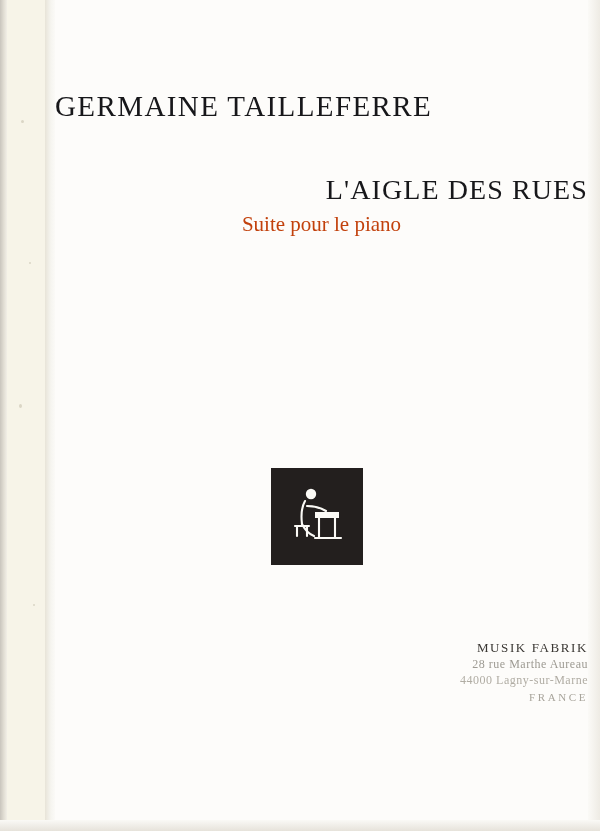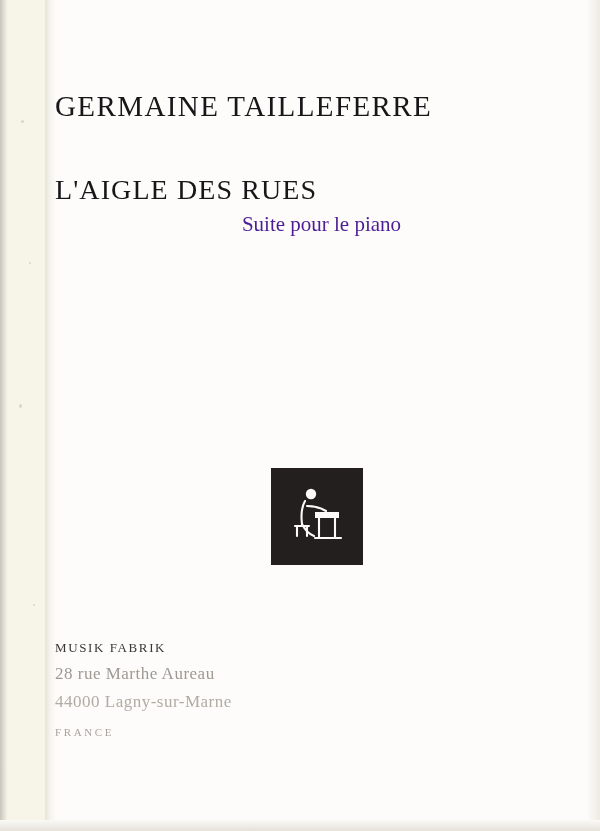--- a/index.html
+++ b/index.html
@@ -94,36 +94,36 @@
     font-size: 29px;
     letter-spacing: 1.4px;
     color: #17171a;
     font-weight: 400;
   }
   .title {
     position: absolute;
     left: 55px;
     top: 174px;
     width: 533px;
-    text-align: left;
+    text-align: right;
     font-family: "Liberation Serif", serif;
     font-size: 28px;
     letter-spacing: 1.1px;
     color: #17171a;
     font-weight: 400;
   }
   .subtitle {
     position: absolute;
     left: 55px;
     top: 212px;
     width: 533px;
     text-align: center;
     font-family: "Liberation Serif", serif;
     font-size: 21px;
-    color: #4c1d95;
+    color: #c2410c;
     font-weight: 400;
   }
 
   
   .logo-block {
     position: absolute;
     left: 271px;
     top: 468px;
     width: 92px;
     height: 97px;
@@ -136,44 +136,44 @@
     width: 92px;
     height: 97px;
   }
 
   
   .imprint {
     position: absolute;
     left: 55px;
     top: 640px;
     width: 533px;
-    text-align: left;
+    text-align: right;
   }
   .imprint-name {
     font-family: "Liberation Serif", serif;
     font-size: 13px;
     letter-spacing: 1.6px;
     color: #3a3733;
   }
   .imprint-line {
     font-family: "Liberation Serif", serif;
-    font-size: 17px;
+    font-size: 12px;
     letter-spacing: .5px;
     color: #9d9a92;
-    margin-top: 8px;
+    margin-top: 1px;
   }
   .imprint-line.faint {
     color: #b0aca3;
   }
   .imprint-country {
     font-family: "Liberation Serif", serif;
     font-size: 11px;
     letter-spacing: 2.6px;
     color: #a8a49b;
-    margin-top: 14px;
+    margin-top: 3px;
   }
 </style>
 </head>
 <body>
 
 <div id="scan">
 
   <div class="scan-edge-left"></div>
   <div class="scan-gutter">
     <div class="speck" style="left:14px; top:120px; width:3px; height:3px;"></div>

